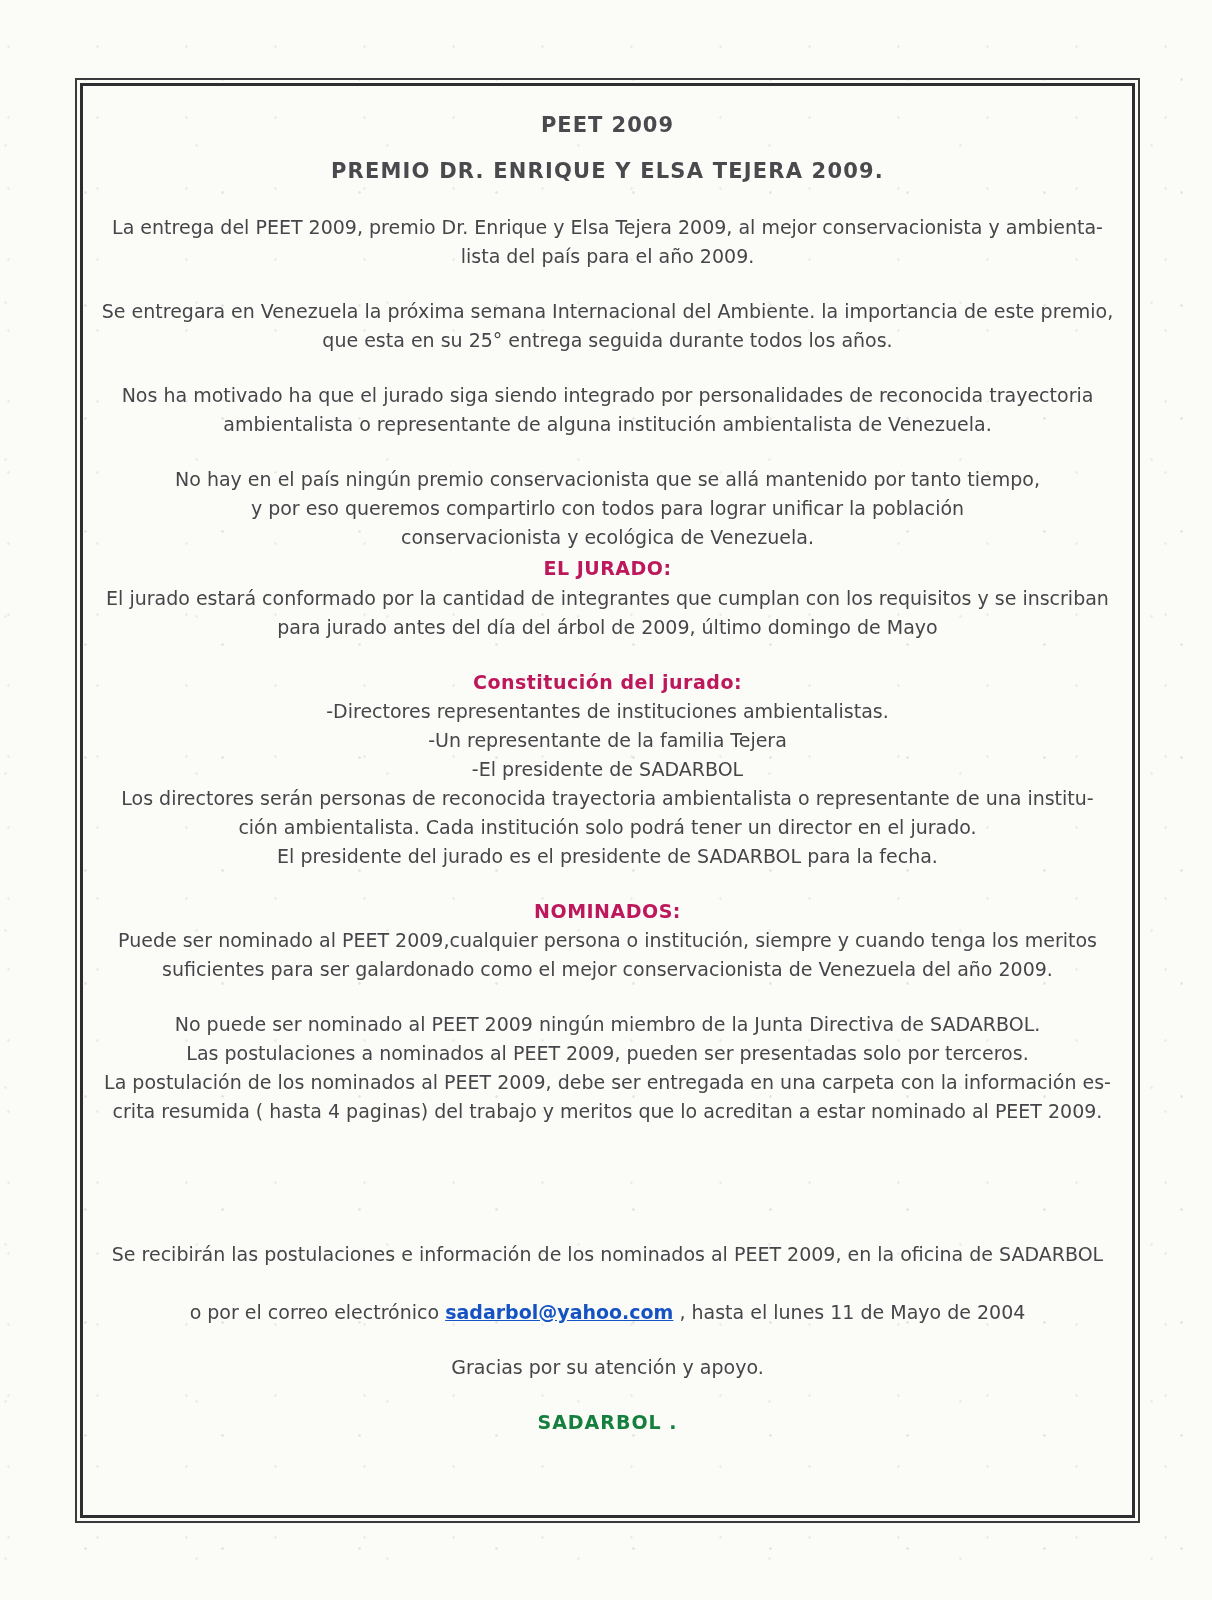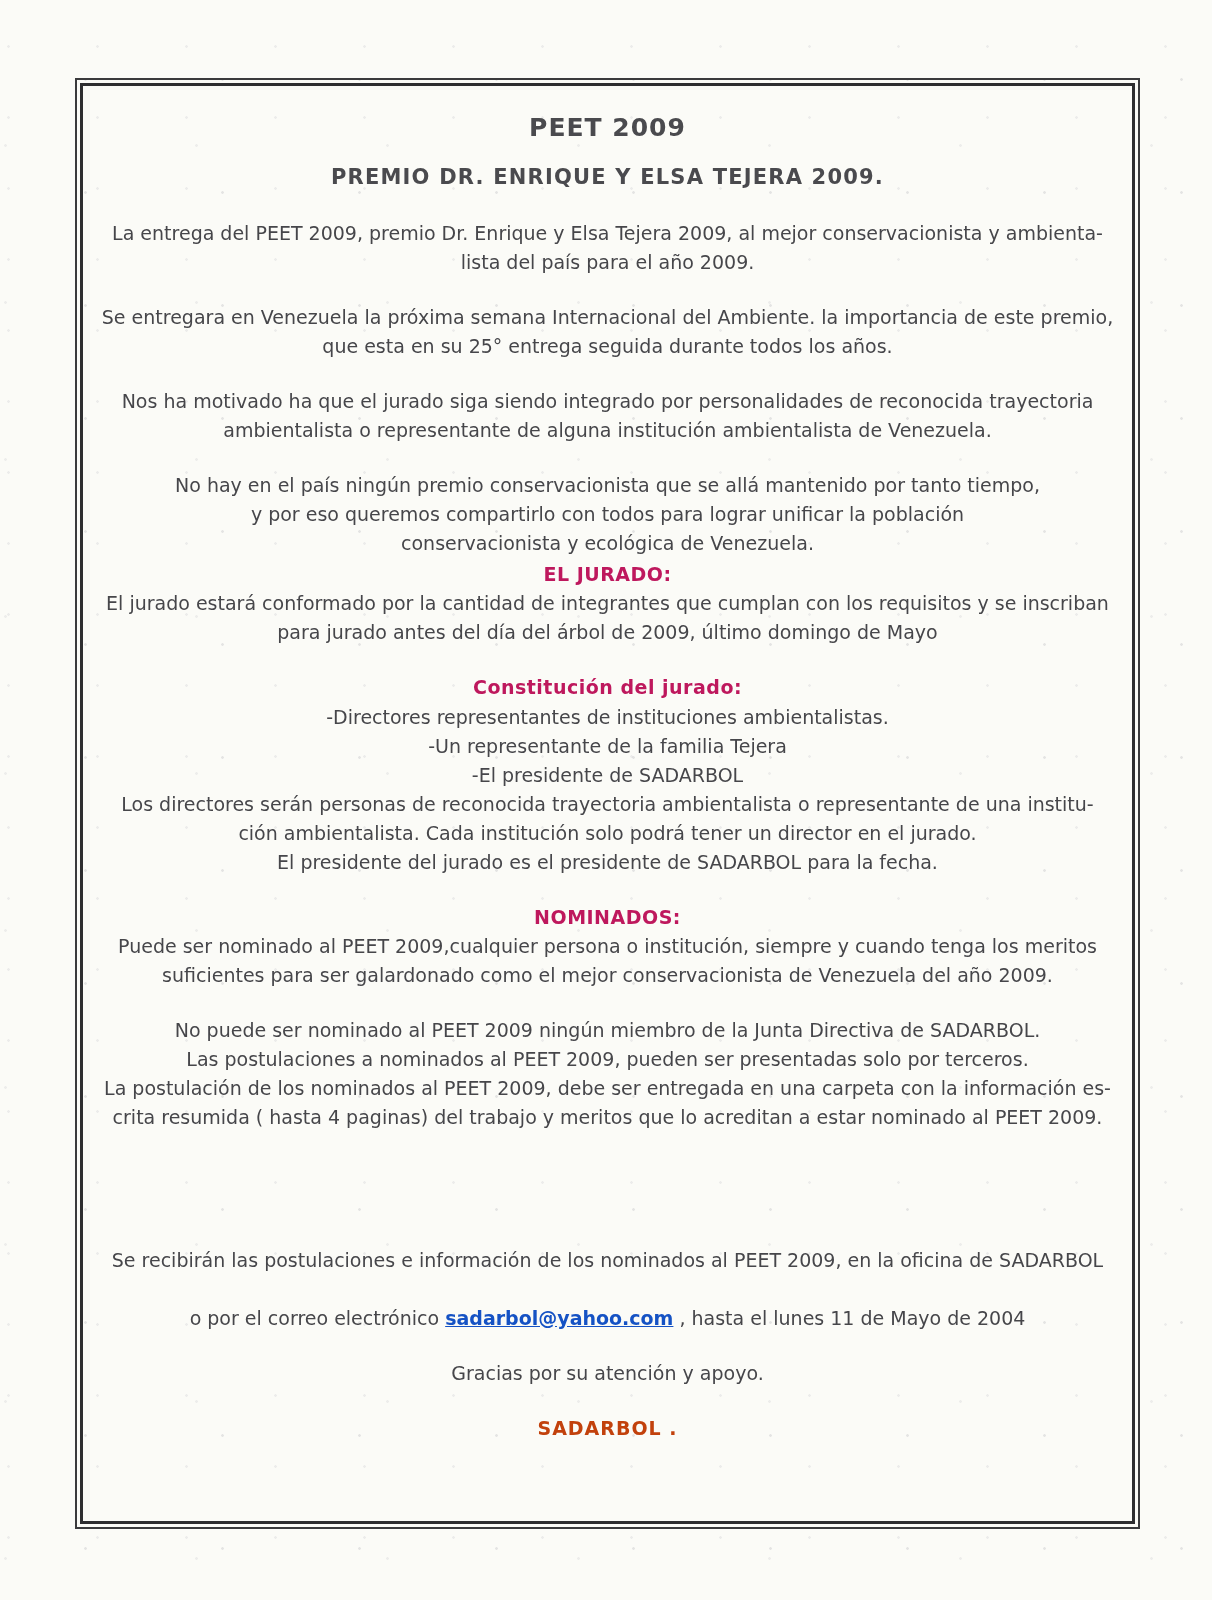--- a/index.html
+++ b/index.html
@@ -28,21 +28,21 @@
     border: 3px solid #2e2e30;
     padding: 24px 18px 78px 18px;
     min-height: 1392px;
   }
   .doc {
     font-size: 19px;
     line-height: 1.53;
     text-align: center;
   }
   .title {
-    font-size: 25px;
+    font-size: 21px;
     font-weight: bold;
     letter-spacing: 1px;
     color: #4a4a4e;
     margin: 0;
     line-height: 1.45;
   }
   .subtitle {
     font-size: 21px;
     font-weight: bold;
     letter-spacing: 1.2px;
@@ -65,21 +65,21 @@
   .gap-sm { margin-top: 2px; }
   .email-link {
     color: #1552c4;
     font-weight: bold;
     text-decoration: underline;
     cursor: pointer;
   }
   .signature {
     font-weight: bold;
     letter-spacing: 1px;
-    color: #c2410c;
+    color: #15803d;
   }
 </style>
 </head>
 <body>
 
 <div class="frame-outer">
   <div class="frame-inner doc">
 
     <h1 class="title">PEET 2009</h1>
     <h2 class="subtitle">PREMIO DR. ENRIQUE Y ELSA TEJERA 2009.</h2>

